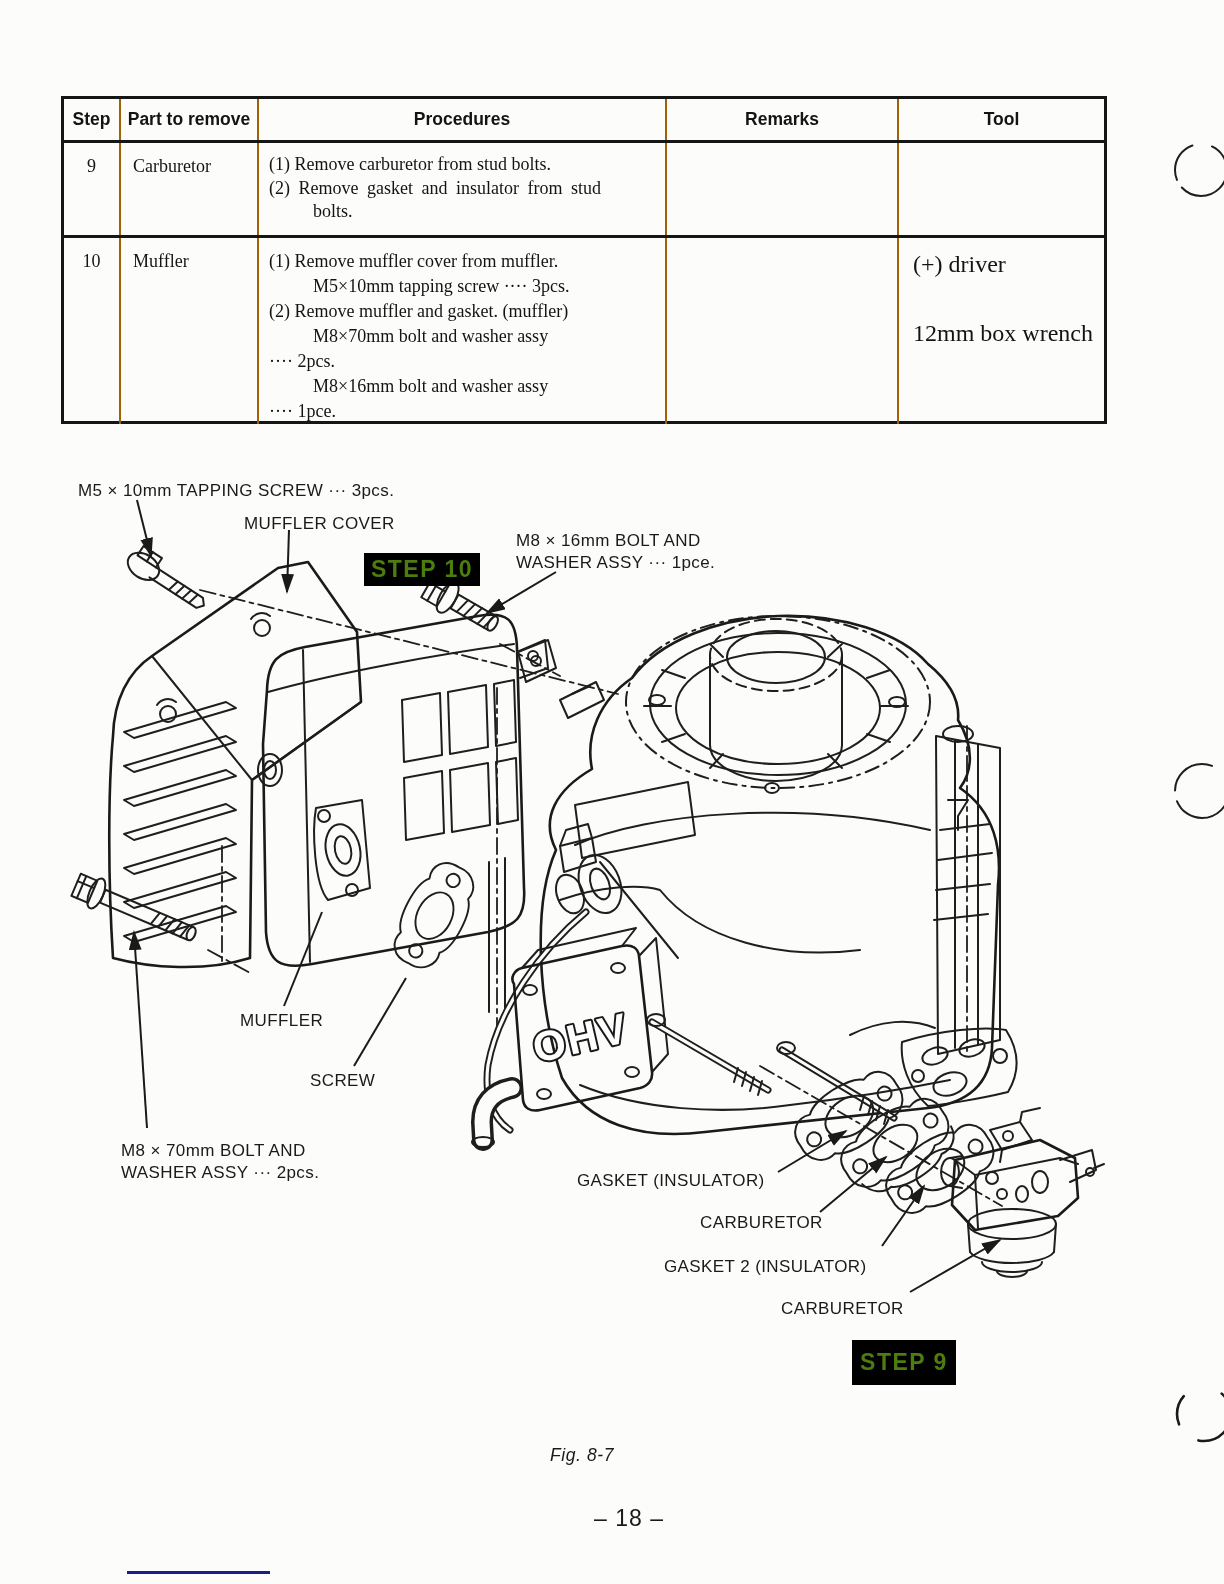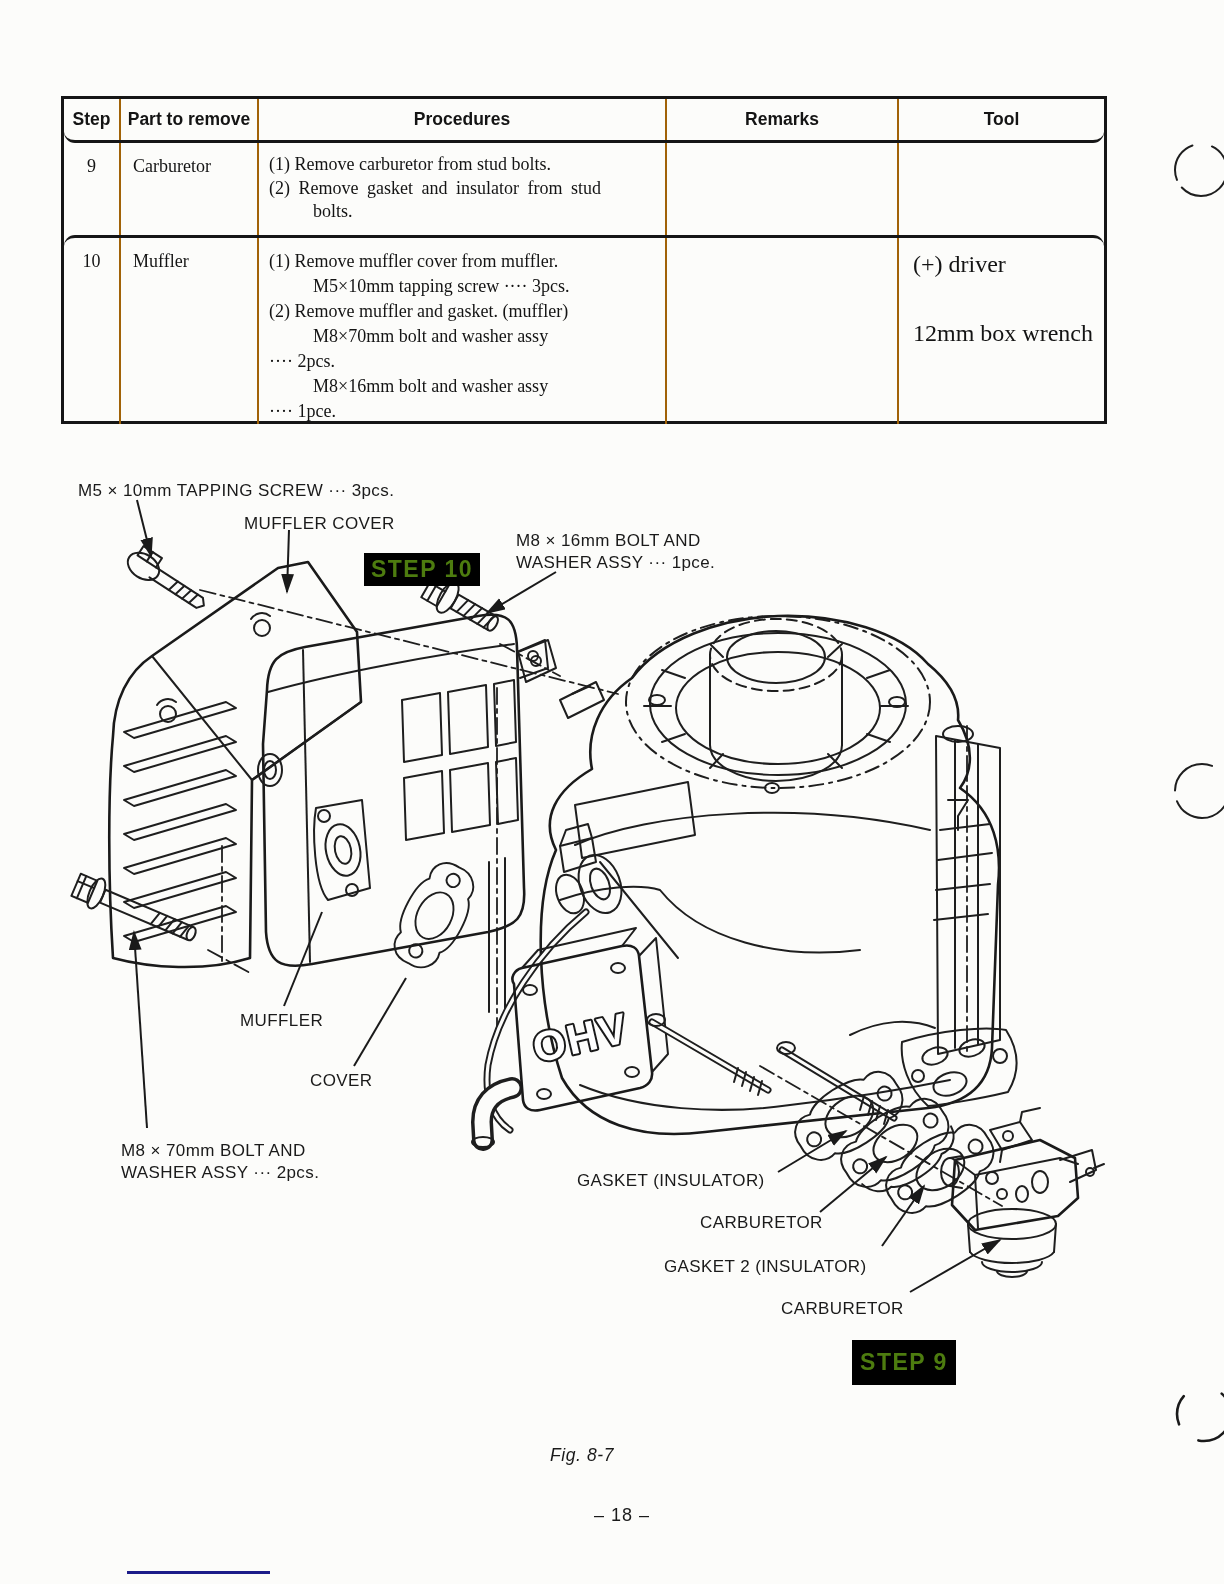--- a/index.html
+++ b/index.html
@@ -7,21 +7,21 @@
     width:1224px;height:1584px;position:relative;overflow:hidden;
     background:#fcfcfa;color:#1a1a1a;
     font-family:"Liberation Sans",sans-serif;
   }
   
   .svc-table{
     position:absolute;left:61px;top:96px;width:1040px;
     border:3px solid #161616;background:#fcfcfa;
     font-family:"Liberation Serif",serif;color:#141414;
   }
-  .trow{display:grid;grid-template-columns:55px 138px 408px 232px auto;border-radius:11px;}
+  .trow{display:grid;grid-template-columns:55px 138px 408px 232px auto;}
   .trow > div{border-left:2px solid #a16207;min-width:0;}
   .trow > div:first-child{border-left:none;}
   .thead{border-bottom:3px solid #161616;font-family:"Liberation Sans",sans-serif;}
   .thead > div{display:flex;align-items:center;justify-content:center;
     height:41px;font-weight:bold;font-size:17.5px;}
   .r9{height:92px;}
   .r10{border-top:3px solid #161616;height:183px;}
   .c-step{text-align:center;padding-top:13px;font-size:18px;}
   .c-part{padding:13px 0 0 12px;font-size:18px;}
   .c-proc{padding:10px 0 0 10px;font-size:18px;line-height:23.5px;}
@@ -32,21 +32,21 @@
   .c-tool{padding:13px 0 0 14px;font-size:24px;}
   .tool-gap{margin-top:42px;}
   
   .lbl{position:absolute;font-size:17px;letter-spacing:.4px;color:#1a1a1a;
     white-space:nowrap;line-height:22px;}
   .step-box{position:absolute;background:#000;color:#4d7c0f;font-weight:bold;
     font-size:23px;display:flex;align-items:center;justify-content:center;
     letter-spacing:1.5px;}
   .fig-caption{position:absolute;left:550px;top:1445px;font-style:italic;
     font-size:17.5px;letter-spacing:.6px;}
-  .page-number{position:absolute;left:594px;top:1505px;font-size:18px;letter-spacing:1px;}
+  .page-number{position:absolute;left:594px;top:1505px;font-size:23px;letter-spacing:1px;}
   .footer-line{position:absolute;left:127px;top:1571px;width:143px;height:3px;background:#1c1c8a;}
   svg.diagram{position:absolute;left:0;top:0;}
   .ink{stroke:#1e1e1e;fill:none;stroke-width:2;stroke-linecap:round;stroke-linejoin:round;}
   .ink-h{stroke:#1a1a1a;fill:none;stroke-width:2.6;stroke-linecap:round;stroke-linejoin:round;}
   .dd{stroke-dasharray:16 5 4 5;stroke-width:1.8;}
 </style>
 </head>
 <body>
 
 <div class="svc-table">
@@ -313,21 +313,21 @@
 </svg>
 
 <div class="lbl" style="left:78px;top:480px">M5 × 10mm TAPPING SCREW ··· 3pcs.</div>
 <div class="lbl" style="left:244px;top:513px">MUFFLER COVER</div>
 <div class="step-box" style="left:364px;top:553px;width:116px;height:33px">STEP 10</div>
 <div class="lbl" style="left:516px;top:530px">
   <div>M8 × 16mm BOLT AND</div>
   <div>WASHER ASSY ··· 1pce.</div>
 </div>
 <div class="lbl" style="left:240px;top:1010px">MUFFLER</div>
-<div class="lbl" style="left:310px;top:1070px">COVER</div>
+<div class="lbl" style="left:310px;top:1070px">SCREW</div>
 <div class="lbl" style="left:121px;top:1140px">
   <div>M8 × 70mm BOLT AND</div>
   <div>WASHER ASSY ··· 2pcs.</div>
 </div>
 <div class="lbl" style="left:577px;top:1170px">GASKET (INSULATOR)</div>
 <div class="lbl" style="left:700px;top:1212px">CARBURETOR</div>
 <div class="lbl" style="left:664px;top:1256px">GASKET 2 (INSULATOR)</div>
 <div class="lbl" style="left:781px;top:1298px">CARBURETOR</div>
 <div class="step-box" style="left:852px;top:1340px;width:104px;height:45px">STEP 9</div>
 

